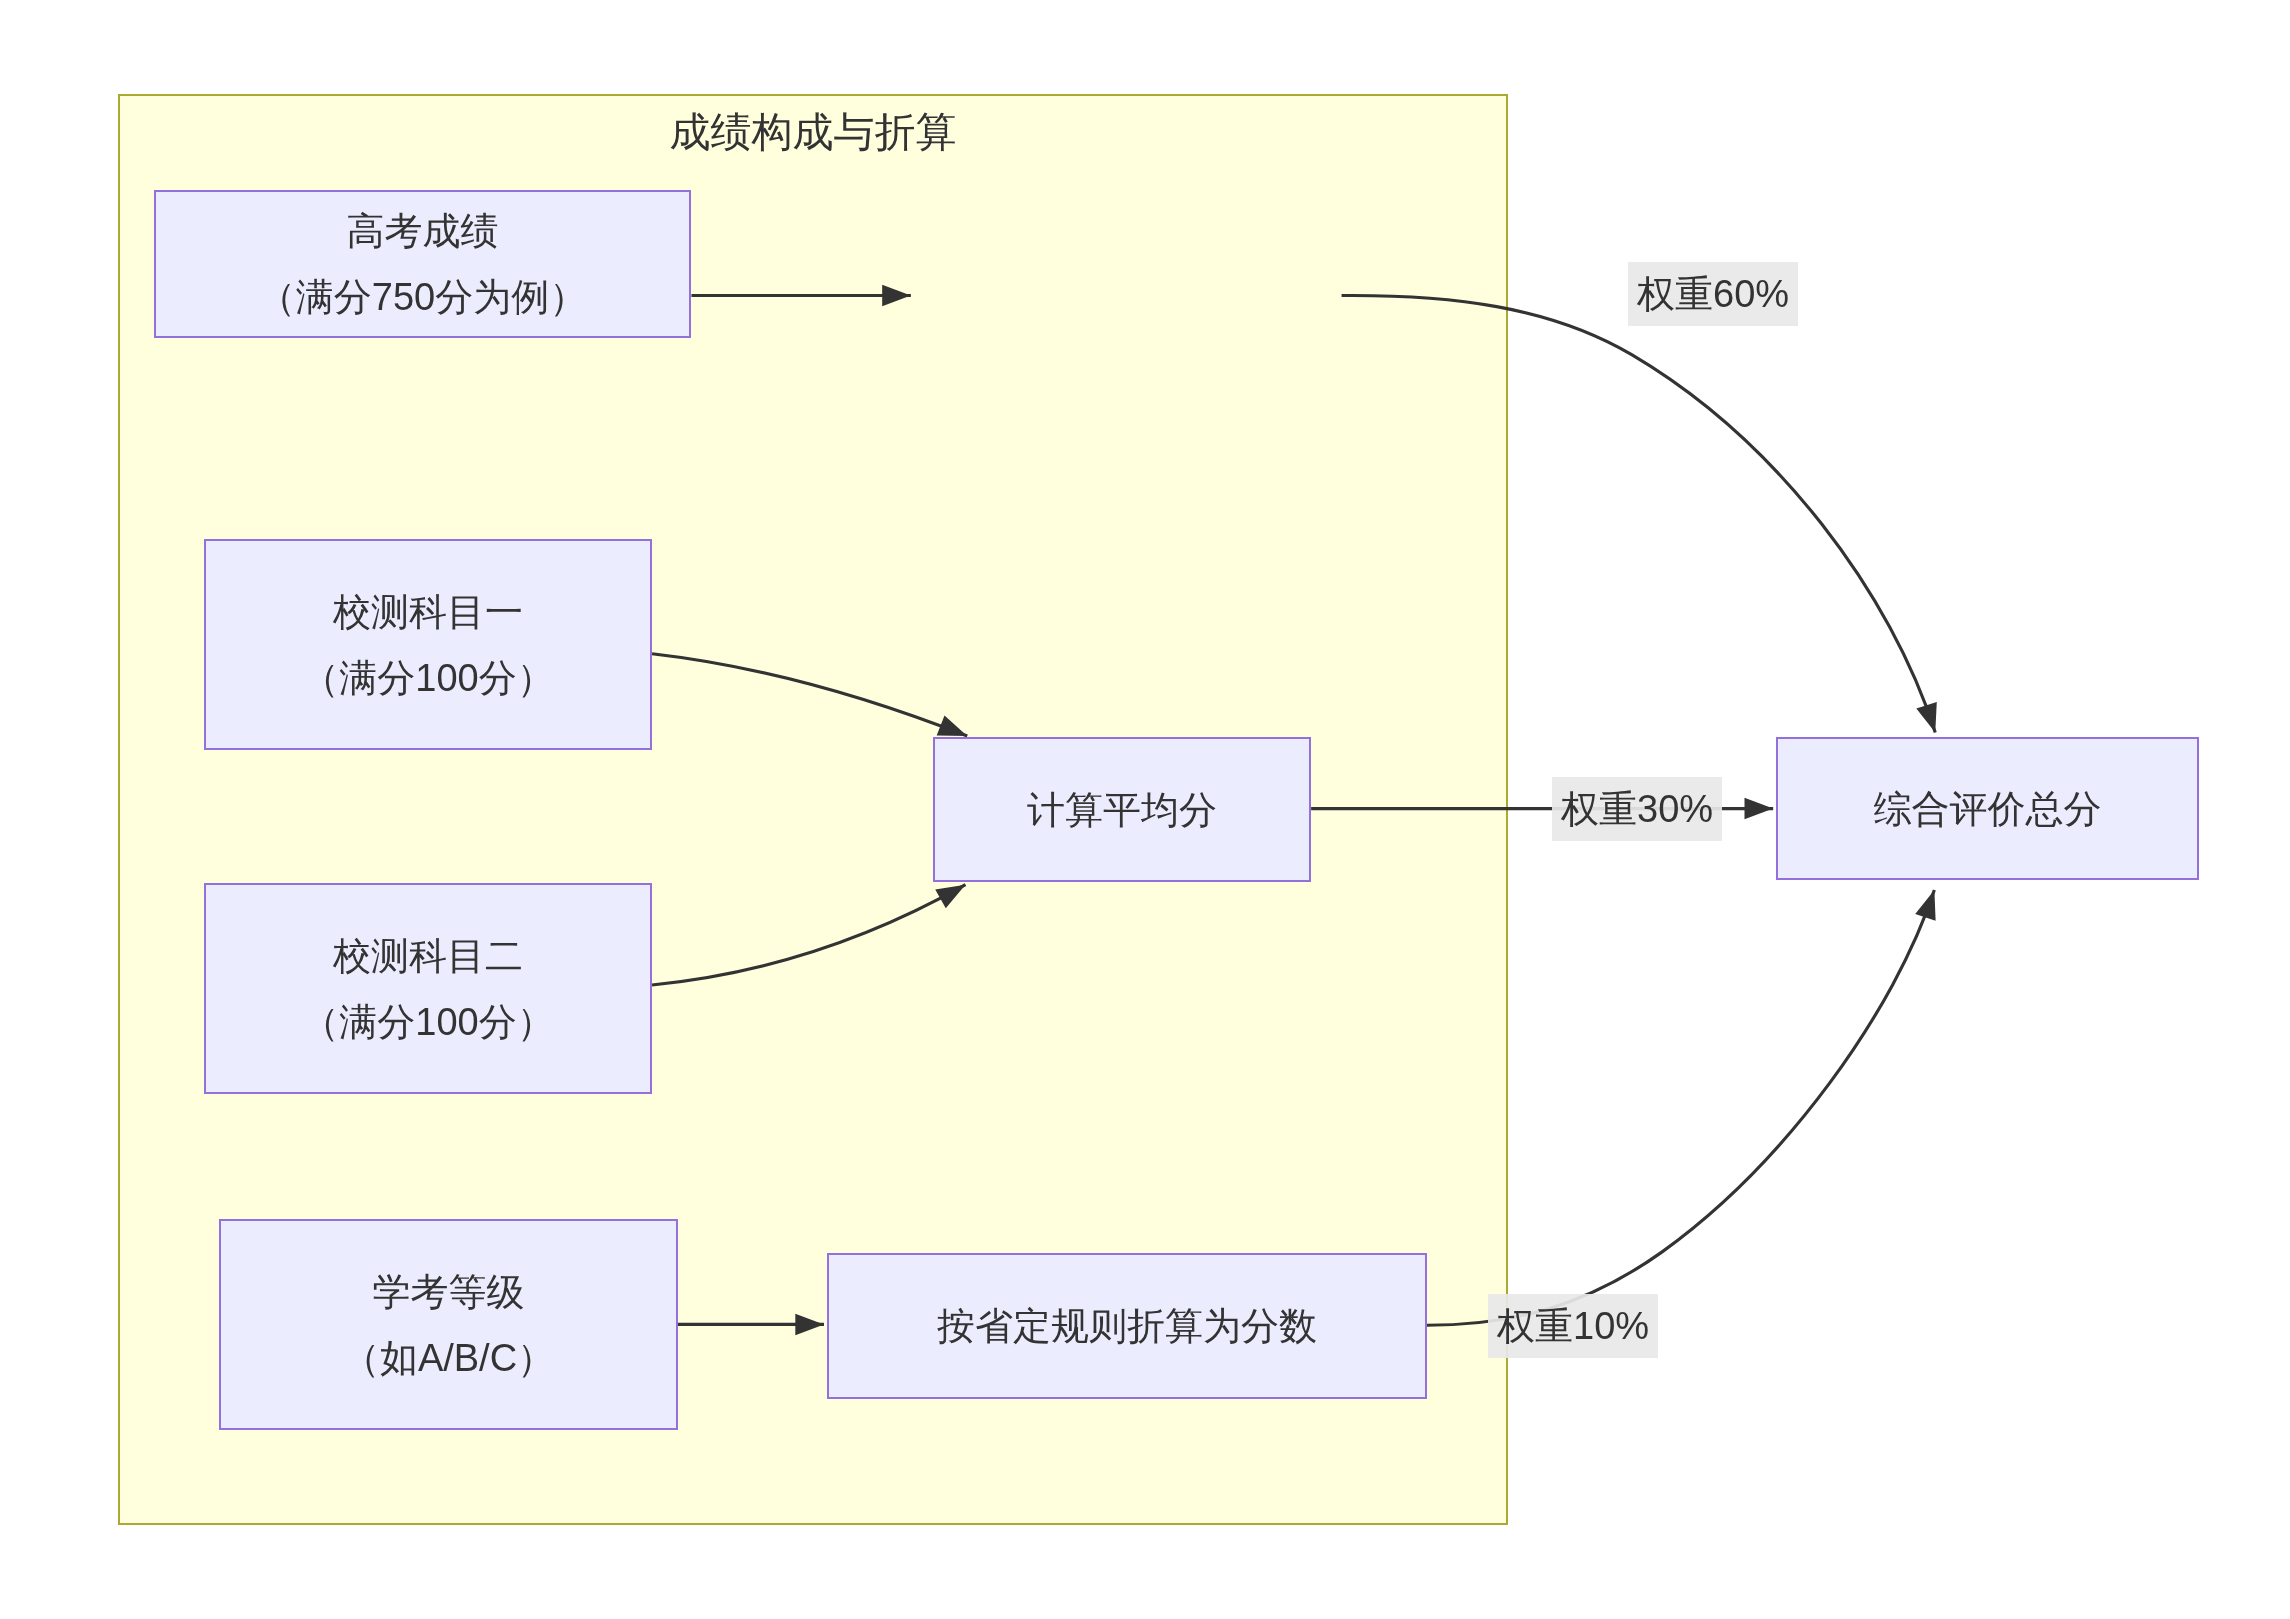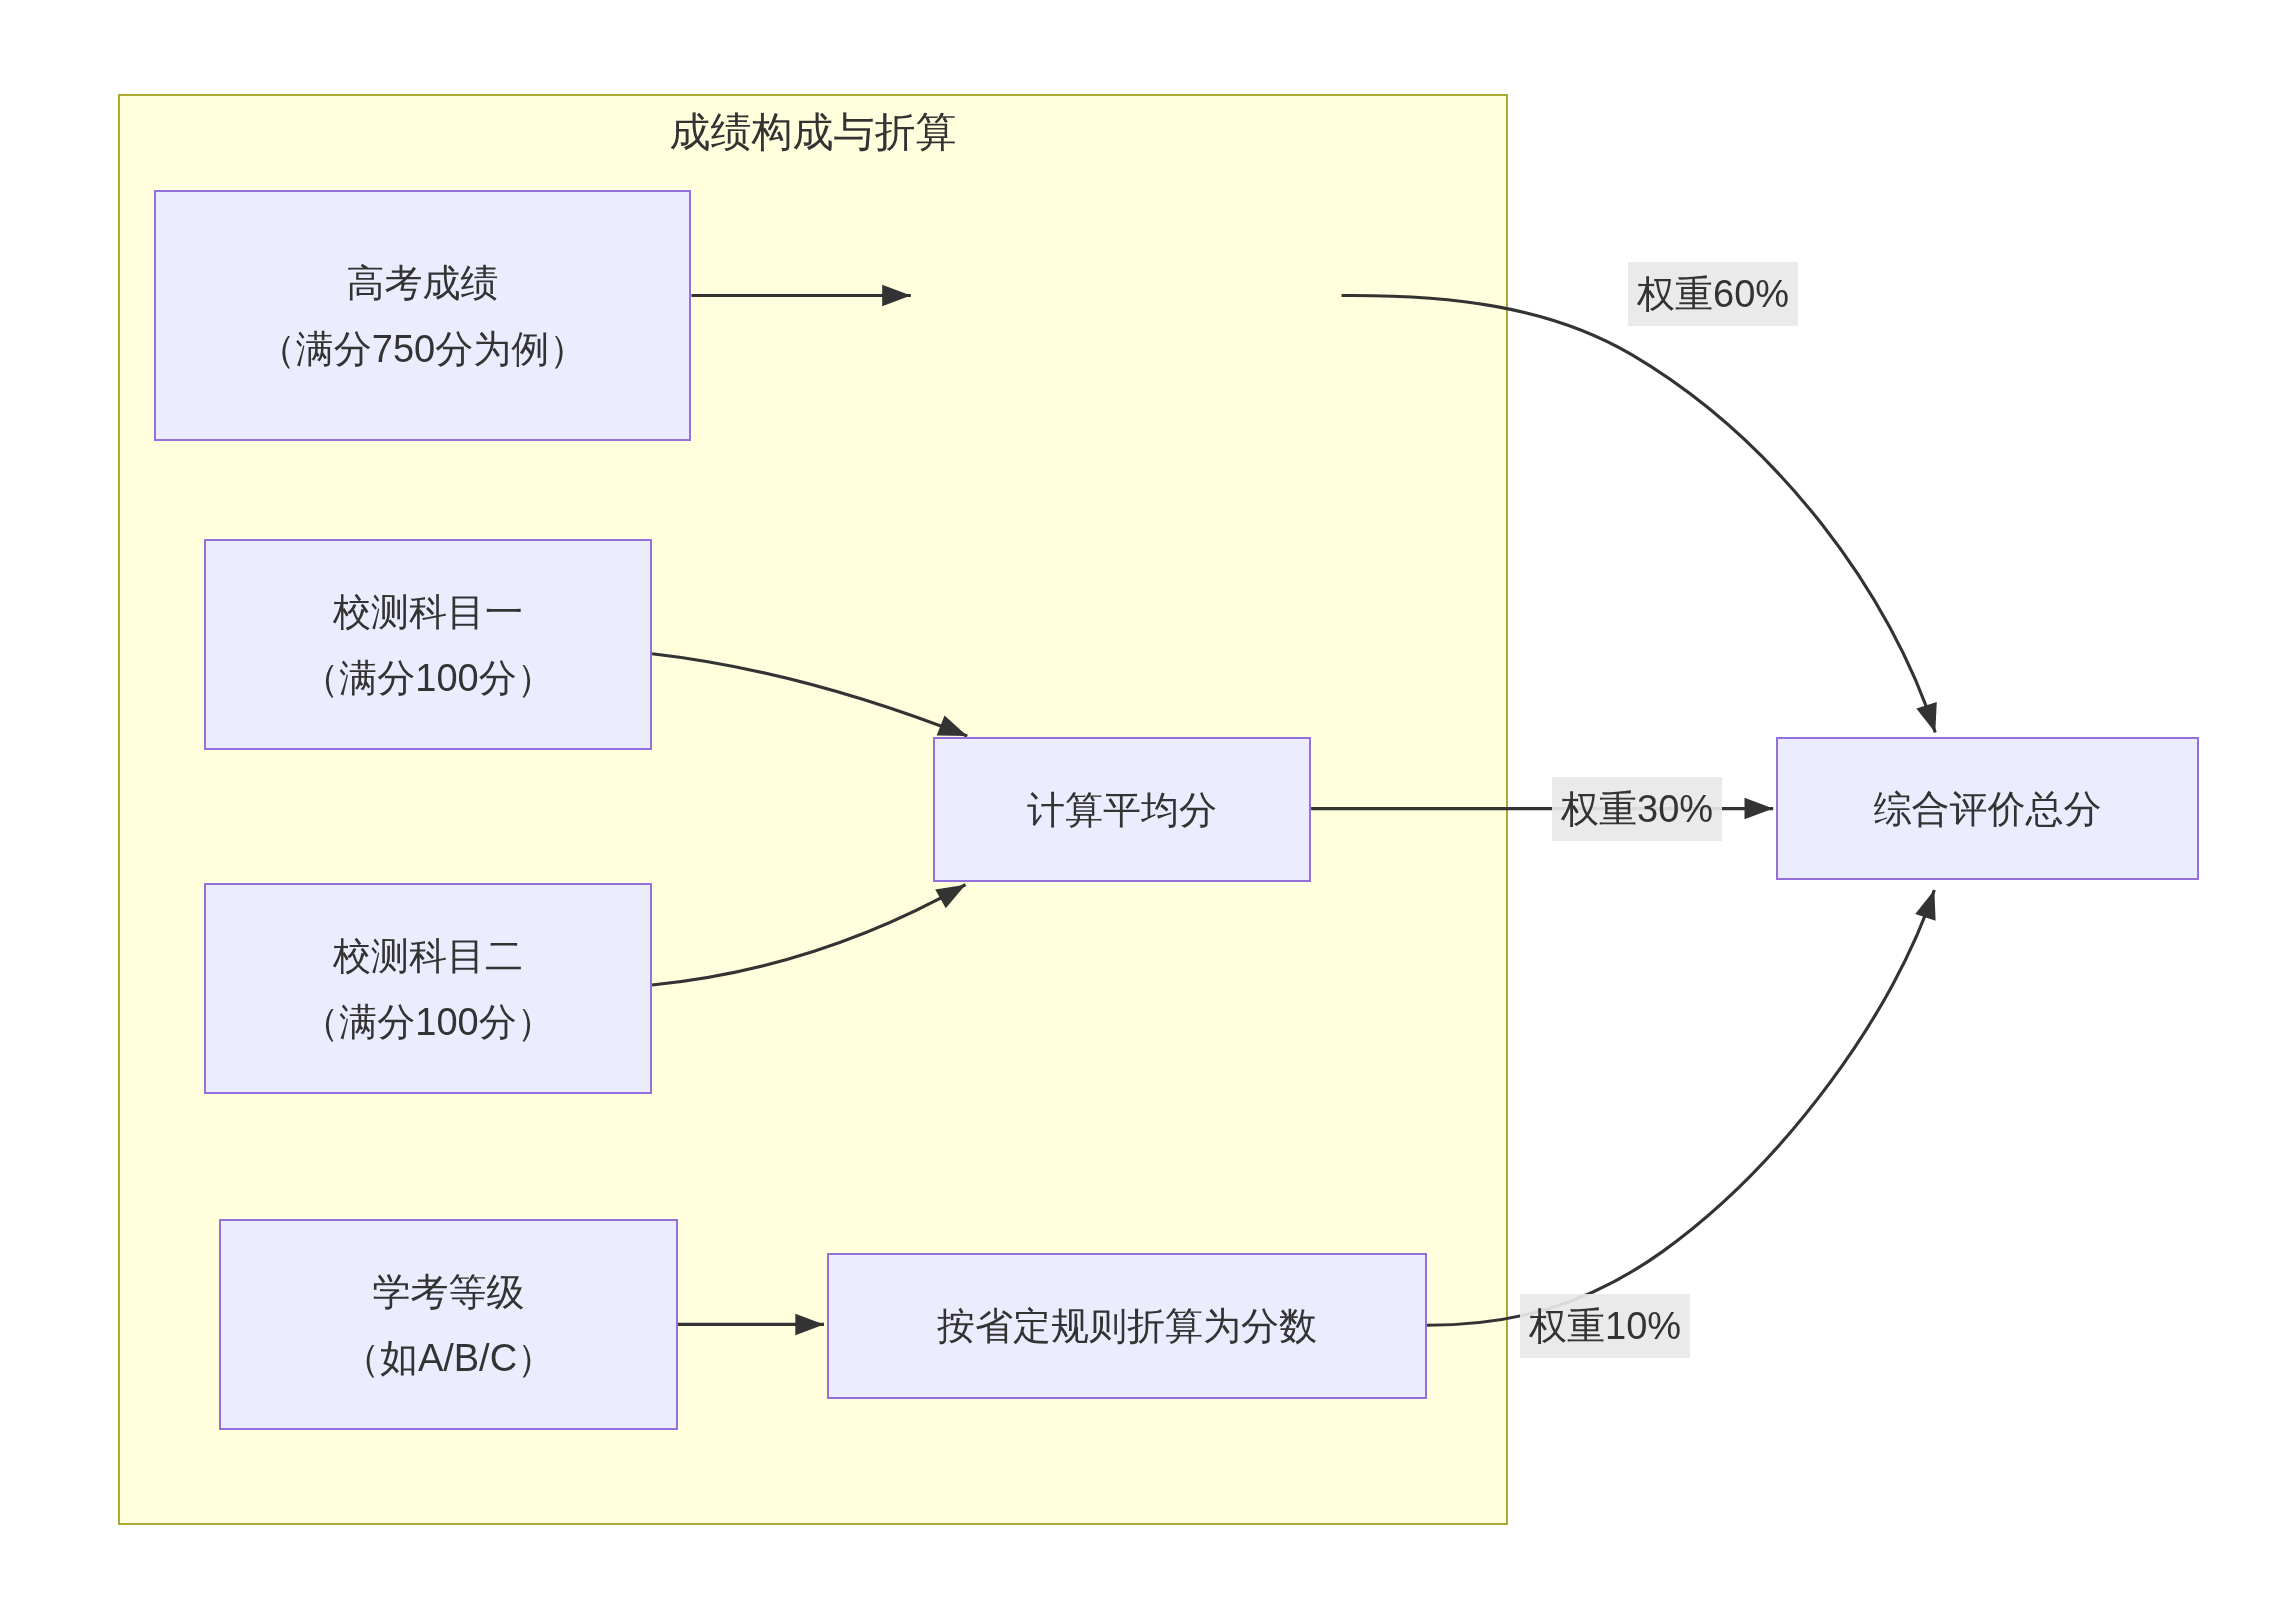--- a/index.html
+++ b/index.html
@@ -89,21 +89,21 @@
     </defs>
     <path class="edge" marker-end="url(#arrow)" d="M 772 330 L 1017 330"></path>
     <path class="edge" marker-end="url(#arrow)" d="M 1498 330 C 1620 329 1730 342 1822 396 C 1985 492 2112 664 2161 818"></path>
     <path class="edge" marker-end="url(#arrow)" d="M 728 730 C 850 744 968 778 1080 822"></path>
     <path class="edge" marker-end="url(#arrow)" d="M 728 1100 C 850 1088 968 1050 1078 988"></path>
     <path class="edge" marker-end="url(#arrow)" d="M 1464 903 L 1980 903"></path>
     <path class="edge" marker-end="url(#arrow)" d="M 714 1479 L 920 1479"></path>
     <path class="edge" marker-end="url(#arrow)" d="M 1593 1480 C 1690 1480 1772 1458 1856 1398 C 1995 1298 2116 1128 2160 994"></path>
   </svg>
 
-  <div class="node" style="left:154px;top:190px;width:537px;height:251px;">
+  <div class="node" style="left:154px;top:190px;width:537px;height:148px;">
     <span>高考成绩</span>
     <span>（满分750分为例）</span>
   </div>
 
 
   <div class="node" style="left:204px;top:539px;width:448px;height:211px;">
     <span>校测科目一</span>
     <span>（满分100分）</span>
   </div>
 
@@ -126,16 +126,16 @@
   </div>
 
   <div class="node" style="left:1776px;top:737px;width:423px;height:143px;text-align:center;">
     <span>综合评价总分</span>
   </div>
 
   <div class="edge-label" style="left:1628px;top:262px;">权重60%</div>
 
   <div class="edge-label" style="left:1552px;top:777px;">权重30%</div>
 
-  <div class="edge-label" style="left:1520px;top:1294px;">权重10%</div>
+  <div class="edge-label" style="left:1488px;top:1294px;">权重10%</div>
 
 </div>
 
 
 </body></html>

